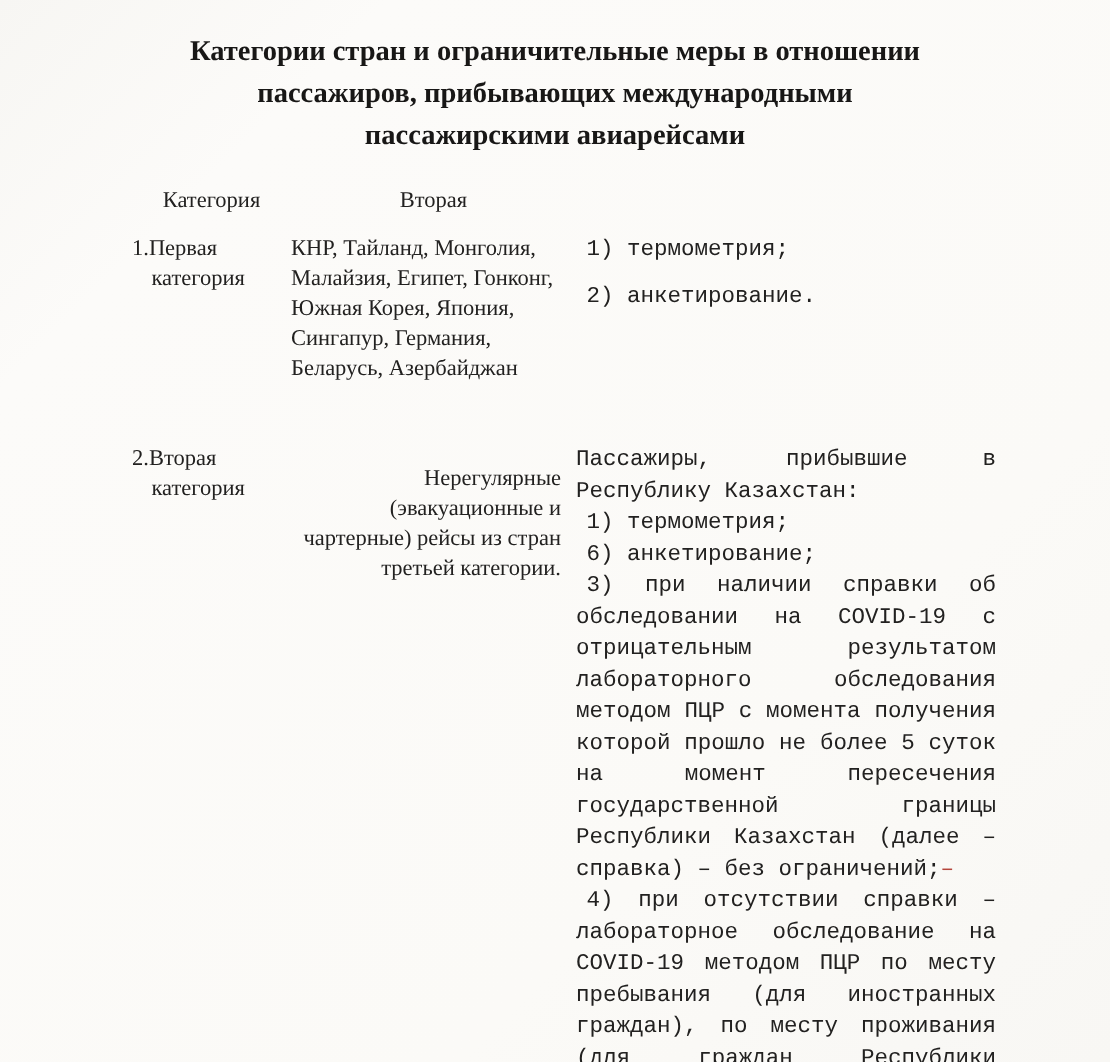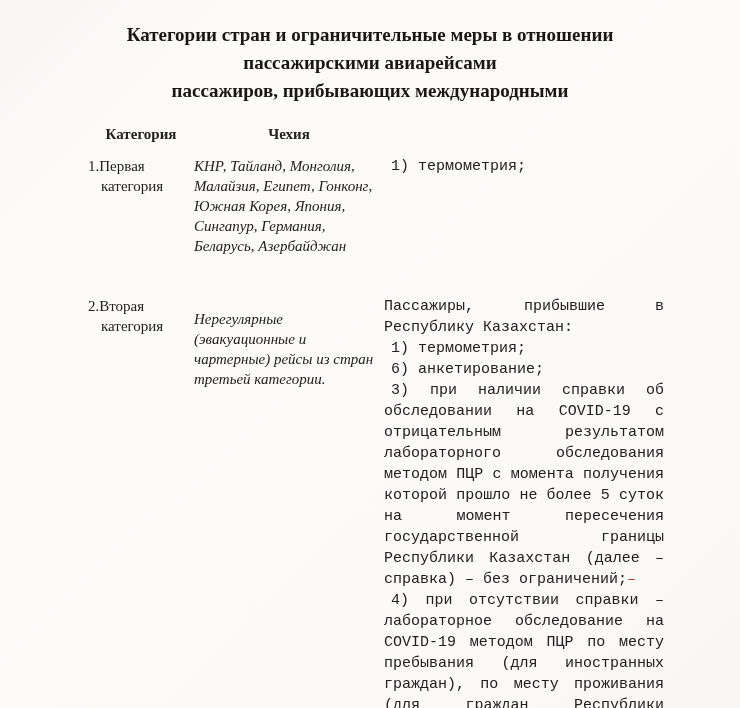--- a/index.html
+++ b/index.html
@@ -28,21 +28,21 @@
   .title-line { display: block; }
 
   .doc-table {
     margin: 21px 0 0 88px;
     width: 576px;
     font-size: 15px;
   }
   .thead {
     display: grid;
     grid-template-columns: 106px 190px 280px;
-    font-weight: bold;
+    font-weight: normal;
     margin-bottom: 13px;
   }
   .th { text-align: center; }
 
   .row {
     display: grid;
     grid-template-columns: 106px 190px 280px;
     margin-top: 12px;
   }
   .row-2 { margin-top: 40px; }
@@ -51,58 +51,59 @@
   .cell.cat {
     padding-left: 13px;
     text-indent: -13px;
     padding-right: 24px;
     box-sizing: border-box;
   }
   .cell.countries {
     padding-right: 10px;
     box-sizing: border-box;
   }
-  .cell.countries p { margin: 0; font-style: italic; }
-  .cell.countries p.note { margin-top: 13px; }
+  .cell.countries p { margin: 0; }
+  .cell.countries p.note { margin-top: 13px; text-align: right; }
 
   .cell.measures {
     text-align: justify;
     line-height: 21px;
     font-family: Liberation Mono, monospace;
   }
   .cell.measures p { margin: 0; }
   .cell.measures p.numbered { text-indent: 7px; }
   .cell.measures p.spaced { margin-top: 10px; }
   .cell.measures p.intro { }
 </style>
 </head>
 <body>
 
 <div class="page">
 
   <h1 class="title">
     <span class="title-line">Категории стран и ограничительные меры в отношении</span>
+    <span class="title-line">пассажиров, прибывающих международными</span>
     <span class="title-line">пассажирскими авиарейсами</span>
-    <span class="title-line">пассажиров, прибывающих международными</span>
   </h1>
 
   <div class="doc-table">
 
     <div class="thead">
       <div class="th">Категория</div>
-      <div class="th">Чехия</div>
+      <div class="th">Вторая</div>
     </div>
 
     <div class="row row-1">
       <div class="cell cat">1.Первая категория</div>
       <div class="cell countries">
         <p>КНР, Тайланд, Монголия, Малайзия, Египет, Гонконг, Южная Корея, Япония, Сингапур, Германия, Беларусь, Азербайджан</p>
       </div>
       <div class="cell measures">
         <p class="numbered">1) термометрия;</p>
+        <p class="numbered spaced">2) анкетирование.</p>
       </div>
     </div>
 
     <div class="row row-2">
       <div class="cell cat">2.Вторая категория</div>
       <div class="cell countries">
         <p class="note">Нерегулярные (эвакуационные и чартерные) рейсы из стран третьей категории.</p>
       </div>
       <div class="cell measures">
         <p class="intro">Пассажиры, прибывшие в Республику Казахстан:</p>

